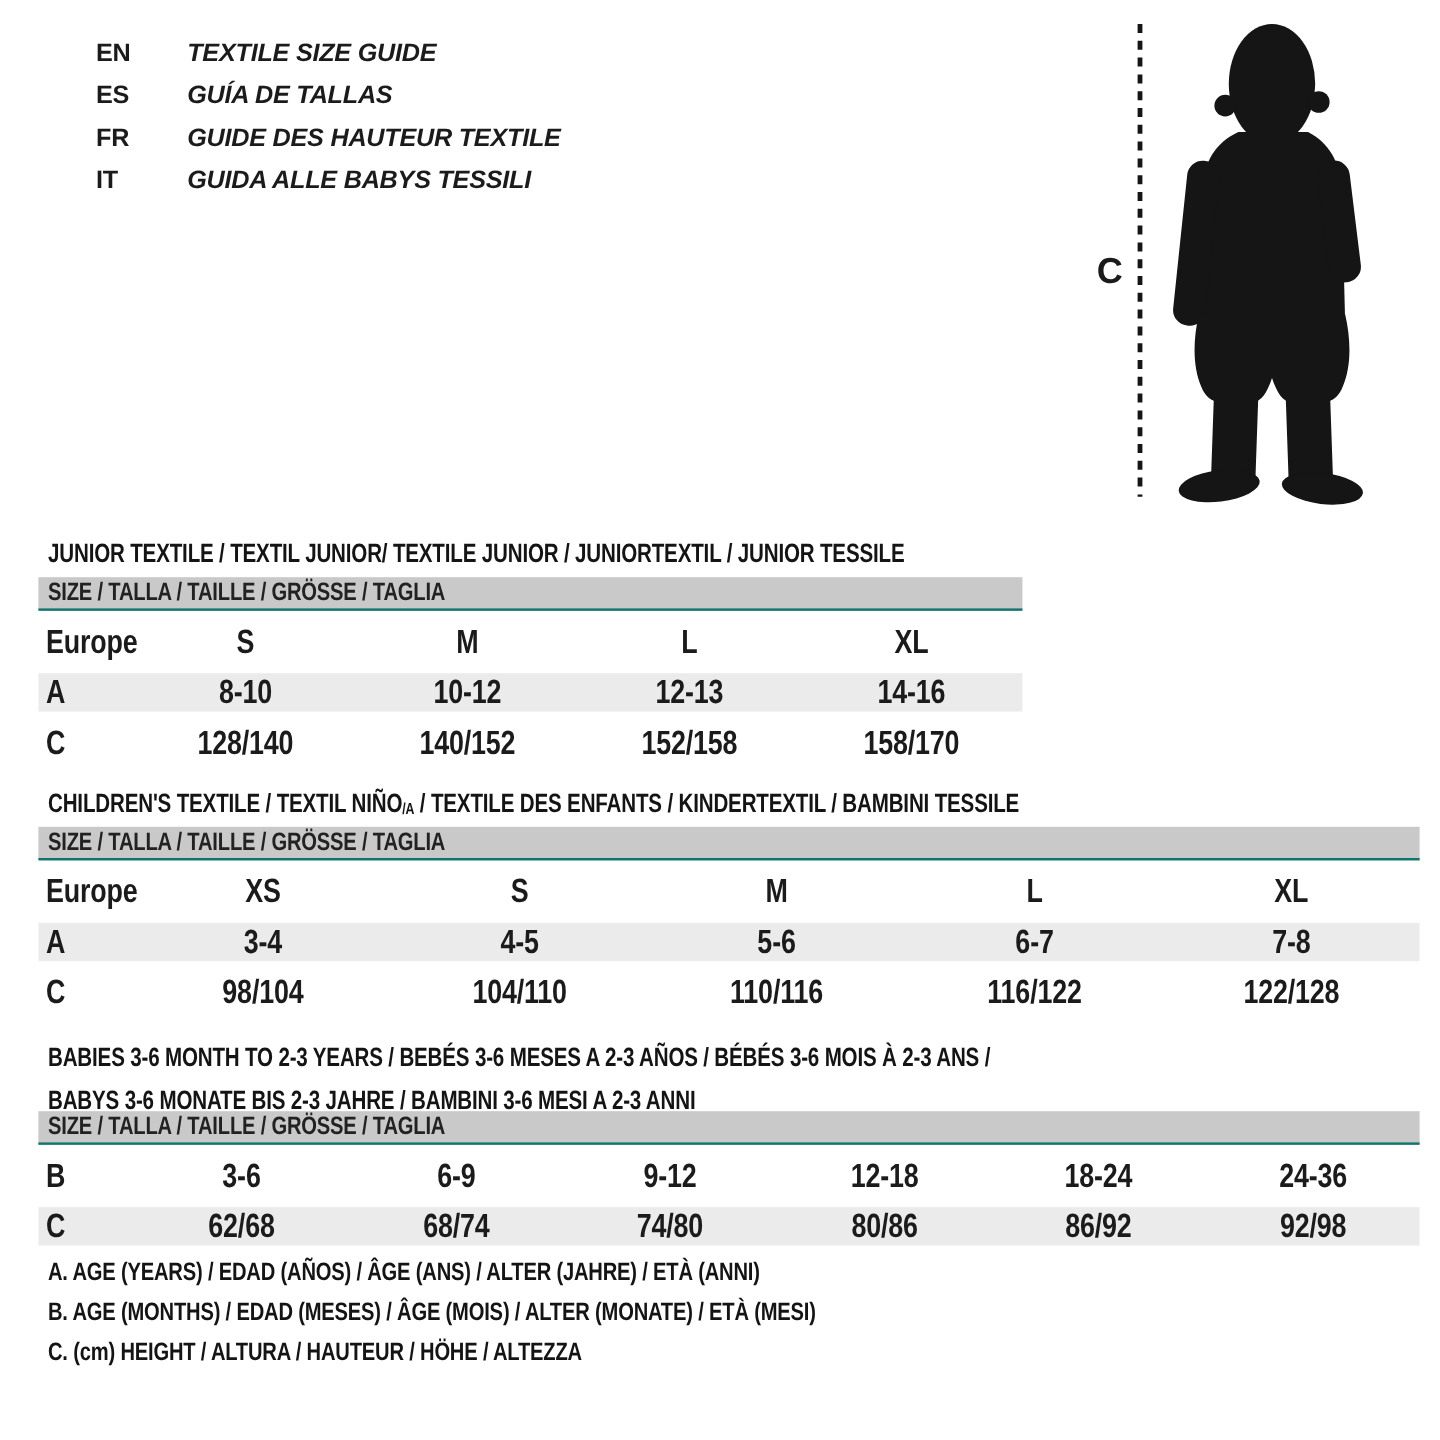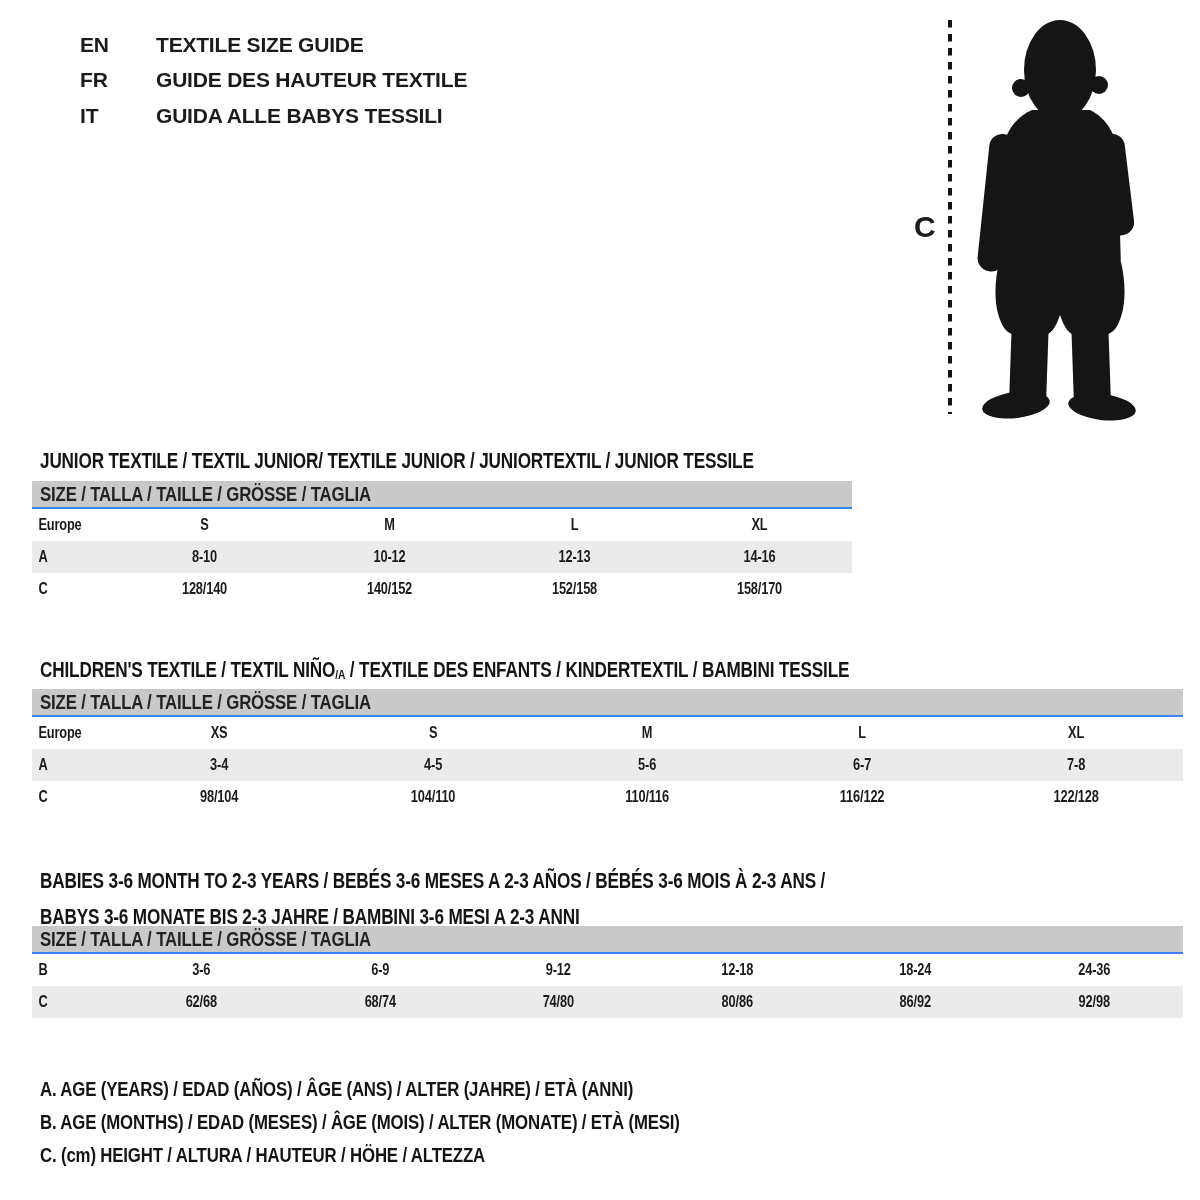--- a/index.html
+++ b/index.html
@@ -5,69 +5,73 @@
   html,body{margin:0;padding:0;}
   body{
     width:1200px;height:1200px;position:relative;background:#ffffff;
     font-family:"Liberation Sans", sans-serif;font-weight:bold;color:#1b1b1b;
     overflow:hidden;
   }
   
   .langs{position:absolute;left:40px;top:27px;}
   .lang-row{display:flex;align-items:center;height:35.5px;font-size:21px;letter-spacing:-0.2px;}
   .lang-code{width:76px;margin-left:40px;}
-  .lang-label{white-space:nowrap;}
+  .lang-label{white-space:nowrap;font-style:italic;}
   
   .figure-area{position:absolute;left:900px;top:10px;width:300px;height:412px;}
   .figure-area svg{position:absolute;left:0;top:0;}
   .c-label{position:absolute;left:14px;top:200px;font-size:30px;}
   
   .sec-title{
     position:absolute;left:40px;font-size:22px;letter-spacing:-0.2px;color:#141414;
     transform:scaleX(0.78);transform-origin:0 50%;white-space:nowrap;
   }
   .sec-title .sub{font-size:0.6em;vertical-align:-0.12em;}
   .two-line div{line-height:36px;}
   
   .tbl{position:absolute;left:32px;}
   .tbl-head{
-    height:28px;background:#c9c9c9;border-bottom:2px solid #3b82f6;
+    height:28px;background:#c9c9c9;border-bottom:2px solid #0f766e;
     display:flex;align-items:center;padding-left:8px;box-sizing:border-box;
   }
   .tbl-head span{
     font-size:21px;letter-spacing:-0.2px;white-space:nowrap;
     transform:scaleX(0.8);transform-origin:0 50%;display:inline-block;color:#222;
   }
-  .trow{display:grid;height:32px;align-items:center;font-size:16px;}
+  .trow{display:grid;height:32px;align-items:center;font-size:28px;margin-top:10px;}
   .trow.shaded{background:#ebebeb;}
   .cols4{grid-template-columns:80px repeat(4,1fr);}
   .cols5{grid-template-columns:80px repeat(5,1fr);}
   .cols6{grid-template-columns:80px repeat(6,1fr);}
   .cell{text-align:center;transform:scaleX(0.8);letter-spacing:-0.2px;white-space:nowrap;}
   .cell.lbl{text-align:left;padding-left:8px;transform-origin:0 50%;}
   .tbl.junior{top:481px;width:820px;}
   .tbl.children{top:689px;width:1151px;}
   .tbl.babies{top:926px;width:1151px;}
   #junior-title{top:430px;}
   #children-title{top:639px;}
   #babies-title{top:845px;}
   
-  .legend{position:absolute;left:40px;top:1072px;}
+  .legend{position:absolute;left:40px;top:1044px;}
   .legend-line{
     height:33px;display:flex;align-items:center;font-size:21px;letter-spacing:-0.2px;
     transform:scaleX(0.8);transform-origin:0 50%;white-space:nowrap;color:#141414;
   }
 </style>
 </head>
 <body>
 
 <div class="langs">
   <div class="lang-row">
     <span class="lang-code">EN</span>
     <span class="lang-label">TEXTILE SIZE GUIDE</span>
+  </div>
+  <div class="lang-row">
+    <span class="lang-code">ES</span>
+    <span class="lang-label">GUÍA DE TALLAS</span>
   </div>
   <div class="lang-row">
     <span class="lang-code">FR</span>
     <span class="lang-label">GUIDE DES HAUTEUR TEXTILE</span>
   </div>
   <div class="lang-row">
     <span class="lang-code">IT</span>
     <span class="lang-label">GUIDA ALLE BABYS TESSILI</span>
   </div>
 </div>

